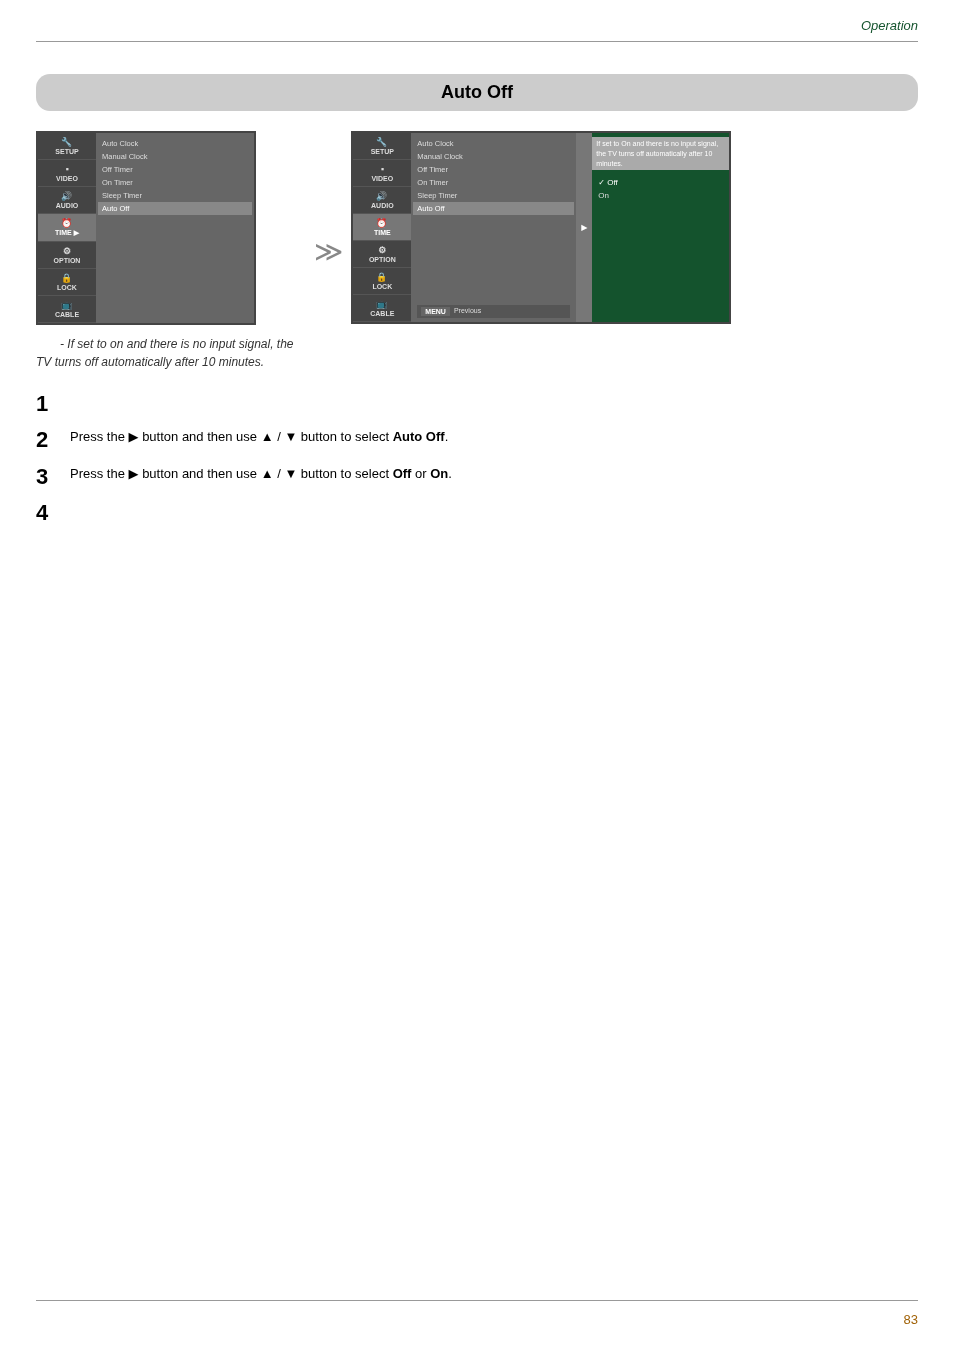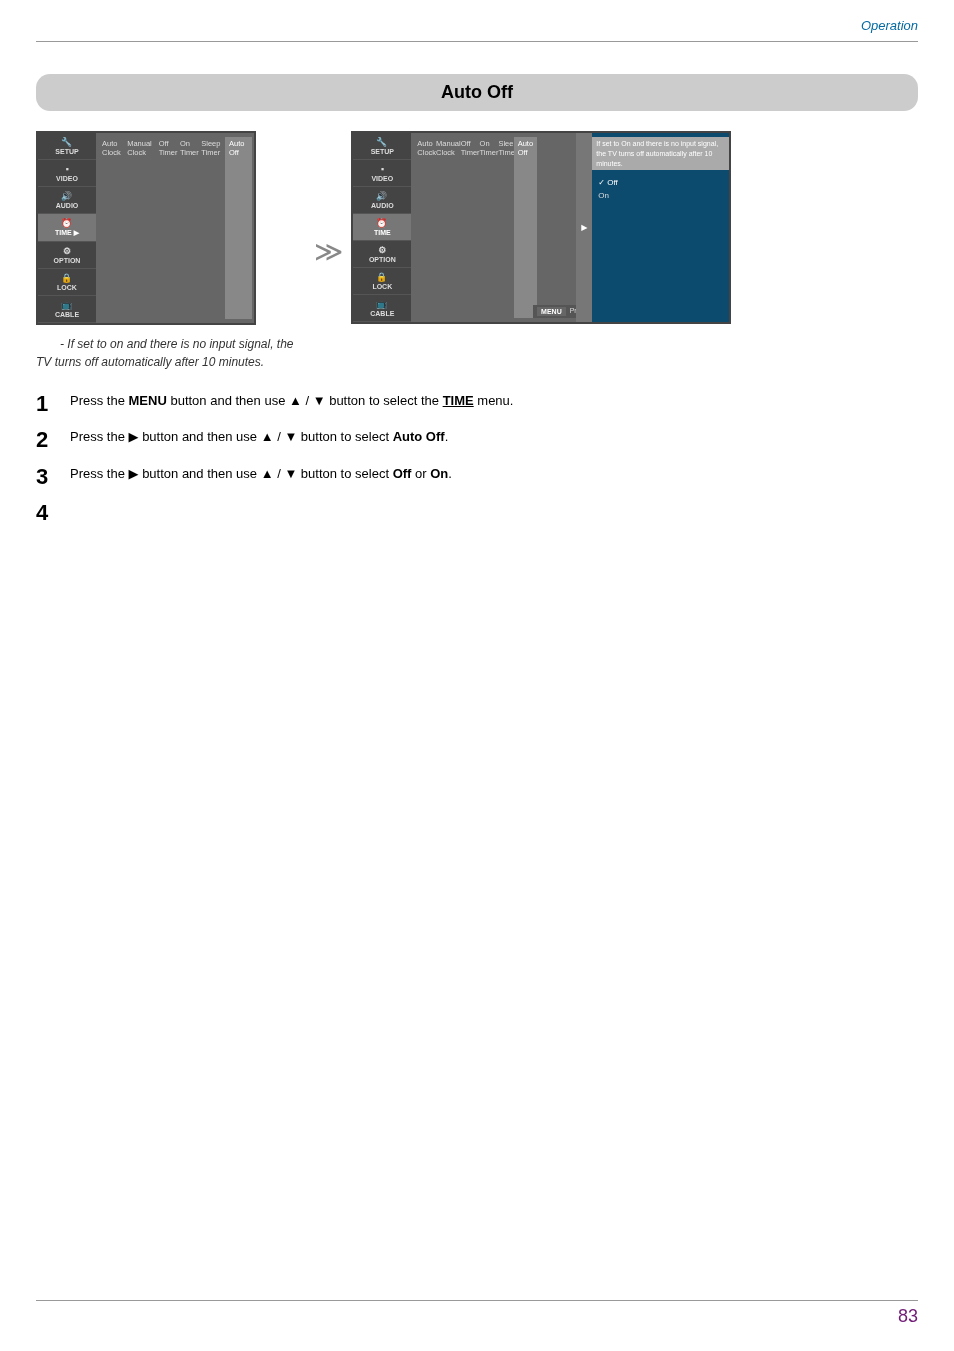--- a/index.html
+++ b/index.html
@@ -11,21 +11,21 @@
       font-size: 14px;
       color: #000;
       position: relative;
     }
 
     .page-header {
       text-align: right;
       padding: 18px 36px 8px 36px;
       font-style: italic;
       font-size: 13px;
-      color: #0369a1;
+      color: #14532d;
     }
 
     .top-rule {
       border: none;
       border-top: 1.5px solid #999;
       margin: 0 36px 0 36px;
     }
 
     .title-box {
       margin: 32px 36px 20px 36px;
@@ -71,21 +71,21 @@
 
     .menu-sidebar-item .icon {
       font-size: 9px;
       margin-bottom: 1px;
     }
 
     .menu-main {
       background: #666;
       flex: 1;
       display: flex;
-      flex-direction: row;
+      flex-direction: column;
       padding: 4px 6px;
     }
 
     .menu-main-item {
       font-size: 7.5px;
       color: #ddd;
       padding: 2px 0;
       cursor: pointer;
     }
 
@@ -314,37 +314,34 @@
             <span class="menu-btn">MENU</span>
             <span style="font-size:7px;color:#ddd;">Previous</span>
           </div>
         </div>
       </div>
 
       <div style="display:flex; flex-direction:row; flex:1;">
 
         <div style="width:16px; background:#777; display:flex; align-items:center; justify-content:center; font-size:8px; color:#fff;">▶</div>
 
-        <div style="background:#0c4a6e; flex:1; padding:4px 6px;">
+        <div style="background:#14532d; flex:1; padding:4px 6px;">
           <div class="panel5-header" style="font-size:7px; color:#fff; line-height:1.4; margin-bottom:6px;">If set to On and there is no input signal, the TV turns off automatically after 10 minutes.</div>
           <div style="font-size:8px; color:#fff; padding:2px 0;">✓ Off</div>
           <div style="font-size:8px; color:#ddd; padding:2px 0;">On</div>
         </div>
       </div>
     </div>
   </div>
 </div>
 
 <div class="instructions">
 
   <div class="step-row">
     <div class="step-number">1</div>
-    <div class="step-text">
-      Press the <b>MENU</b> button and then use ▲ / ▼ button to select the <b><u>TIME</u></b> menu.
-    </div>
   </div>
 
   <div class="step-row">
     <div class="step-number">2</div>
     <div class="step-text">
       Press the ▶ button and then use ▲ / ▼ button to select <b>Auto Off</b>.
     </div>
   </div>
 
   <div class="step-row">
@@ -354,13 +351,13 @@
     </div>
   </div>
 
   <div class="step-row">
     <div class="step-number">4</div>
   </div>
 
 </div>
 
 <hr style="border:none; border-top:1.5px solid #999; margin: 40px 36px 0 36px; position:absolute; bottom:50px; left:0; right:0;">
-<div style="position:absolute; bottom:24px; right:36px; font-size:18px; color:#701a75;">83</div>
+<div style="position:absolute; bottom:24px; right:36px; font-size:13px; color:#a16207;">83</div>
 
 </body></html>

